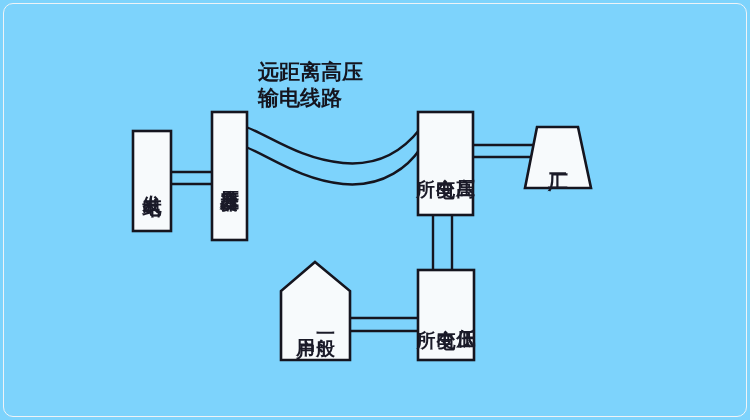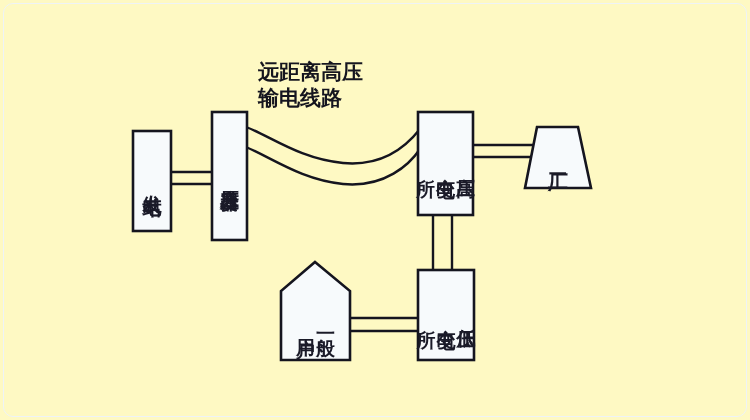--- a/index.html
+++ b/index.html
@@ -8,21 +8,21 @@
     padding: 0;
     background: #ffffff;
   }
   body {
     font-family: "Liberation Sans", "DejaVu Sans", sans-serif;
   }
   #stage {
     position: relative;
     width: 750px;
     height: 420px;
-    background: #fef9c3;
+    background: #7dd3fc;
     overflow: hidden;
   }
   #frame {
     position: absolute;
     left: 3px;
     top: 3px;
     width: 744px;
     height: 414px;
     border: 1px solid #eef3f7;
     border-radius: 10px;

